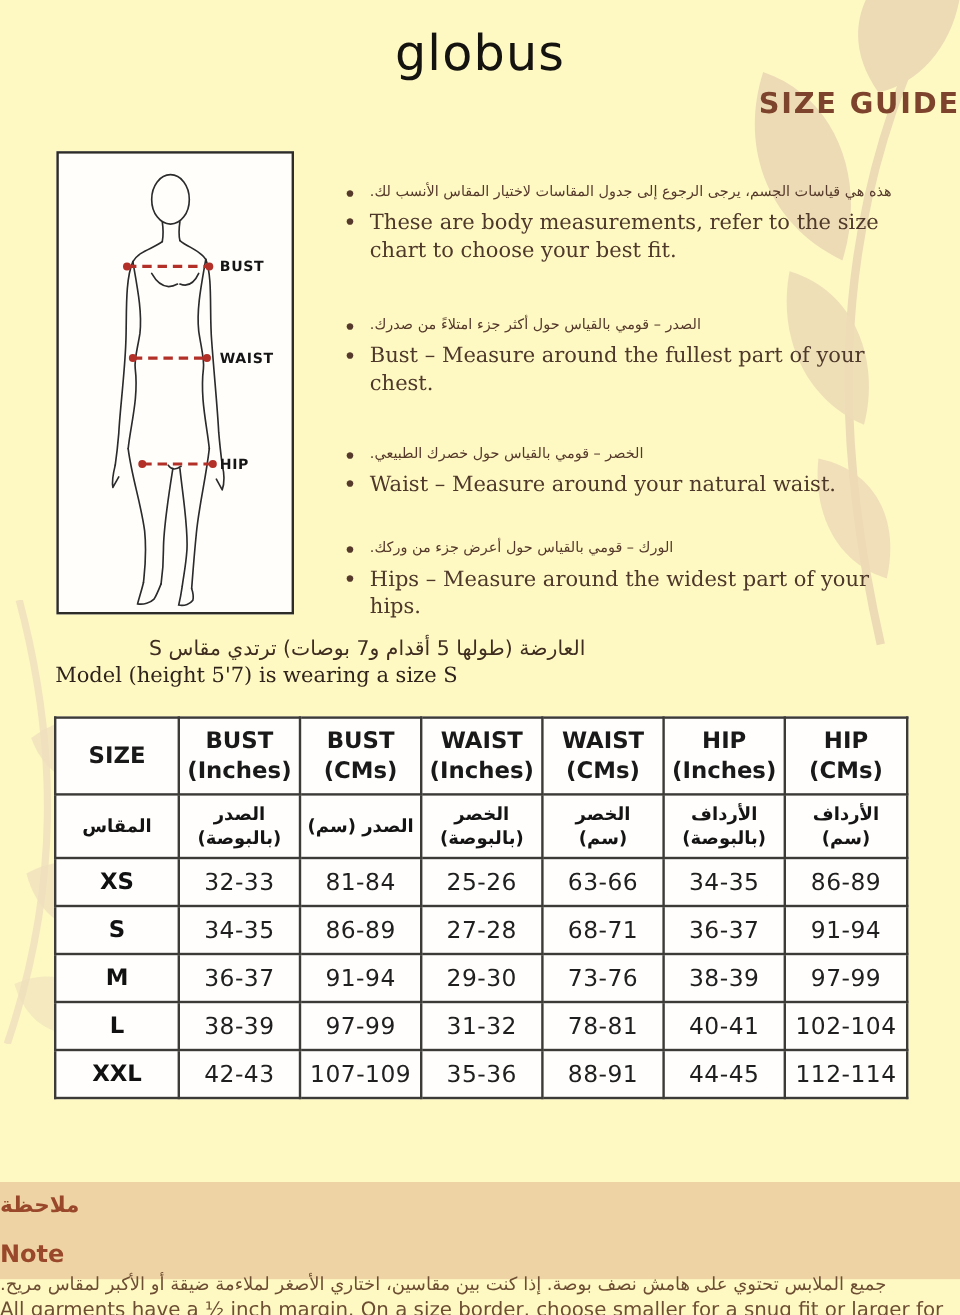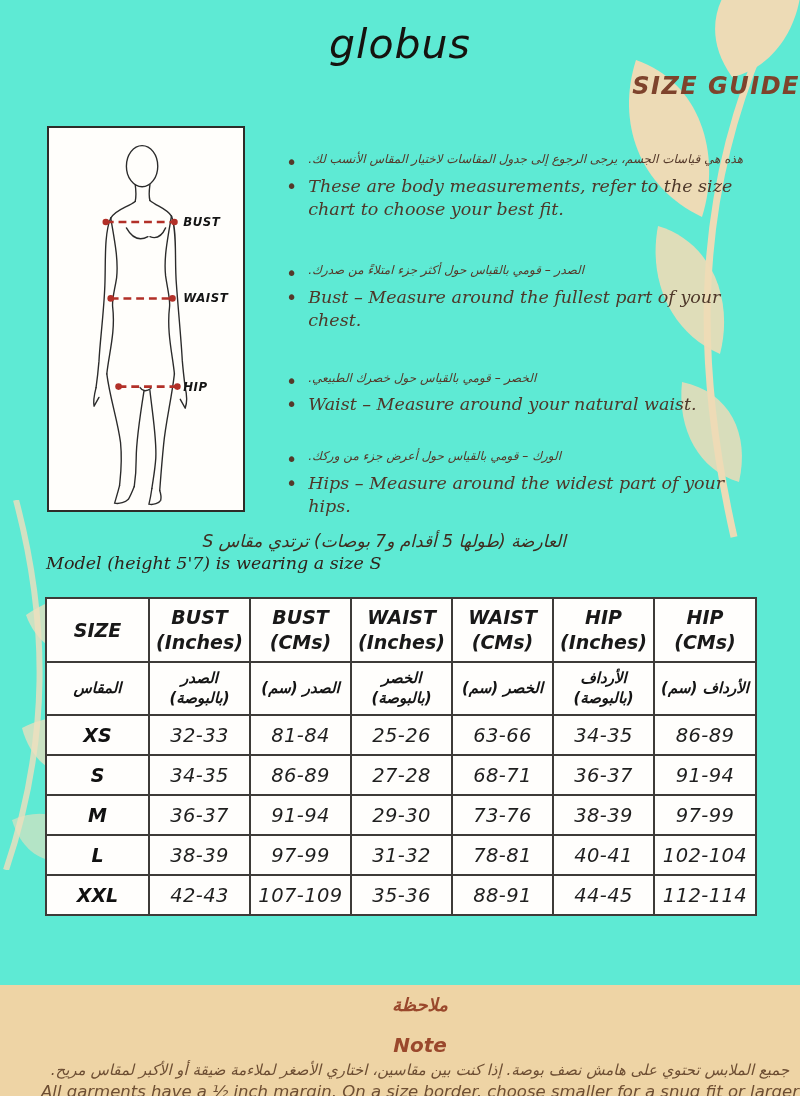--- a/index.html
+++ b/index.html
@@ -2,24 +2,23 @@
 <html><head>
 <meta charset="utf-8">
 <style>
   * { margin: 0; padding: 0; box-sizing: border-box; }
   html, body { background: #d8d2c4; }
   .page {
     position: relative;
     width: 800px;
     height: 1096px;
     margin: 0 auto;
-    background: #5eead4;
+    background: #fef9c3;
     overflow: hidden;
     font-family: "DejaVu Sans", "Liberation Sans", sans-serif;
-    font-style: italic;
   }
   .deco { position: absolute; pointer-events: none; }
   .deco-tr { top: -18px; right: -14px; }
   .deco-left { left: -12px; top: 500px; }
 
   
   .brand {
     position: absolute; top: 20px; left: 0; width: 100%;
     text-align: center;
     font-size: 41px; font-weight: 500; letter-spacing: 1px;
@@ -64,21 +63,21 @@
     font-size: 17.5px; line-height: 1.33;
     color: #4e382a;
   }
   .group-gap-1 { margin-top: 41px; }
   .group-gap-2 { margin-top: 37px; }
   .group-gap-3 { margin-top: 31px; }
 
   
   .model-info { position: absolute; left: 46px; top: 531px; width: 520px; }
   .model-info .ar {
-    direction: rtl; text-align: right;
+    direction: rtl; text-align: center;
     font-size: 17px; font-weight: 500; color: #3f2d20;
   }
   .model-info .en {
     font-family: "DejaVu Serif", "Liberation Serif", serif;
     font-size: 17.5px; color: #2f221a; margin-top: 2px;
   }
 
   
   .size-table {
     position: absolute; left: 45px; top: 597px;
@@ -104,24 +103,23 @@
     line-height: 1.3;
     padding: 2px 4px;
   }
   .size-table td { height: 40px; border-radius: 19px; }
   td.size-cell { font-size: 19px; font-weight: 700; color: #111; }
   td.val-cell  { font-size: 19.5px; font-weight: 500; color: #1f1f1f; letter-spacing: .4px; margin-left: 36px; }
 
   
   .note {
     position: absolute; left: 0; top: 985px;
-    width: 800px; height: 111px;
+    width: 800px; height: 81px;
     background: #eed4a5;
-    text-align: center;
-    padding-left: 40px;
+    text-align: left;
   }
   .note .h-ar {
     margin-top: 9px;
     font-size: 18px; font-weight: 700; color: #9a482c;
   }
   .note .h-en {
     margin-top: 18px;
     font-size: 20px; font-weight: 700; color: #9a482c;
   }
   .note .b-ar {

